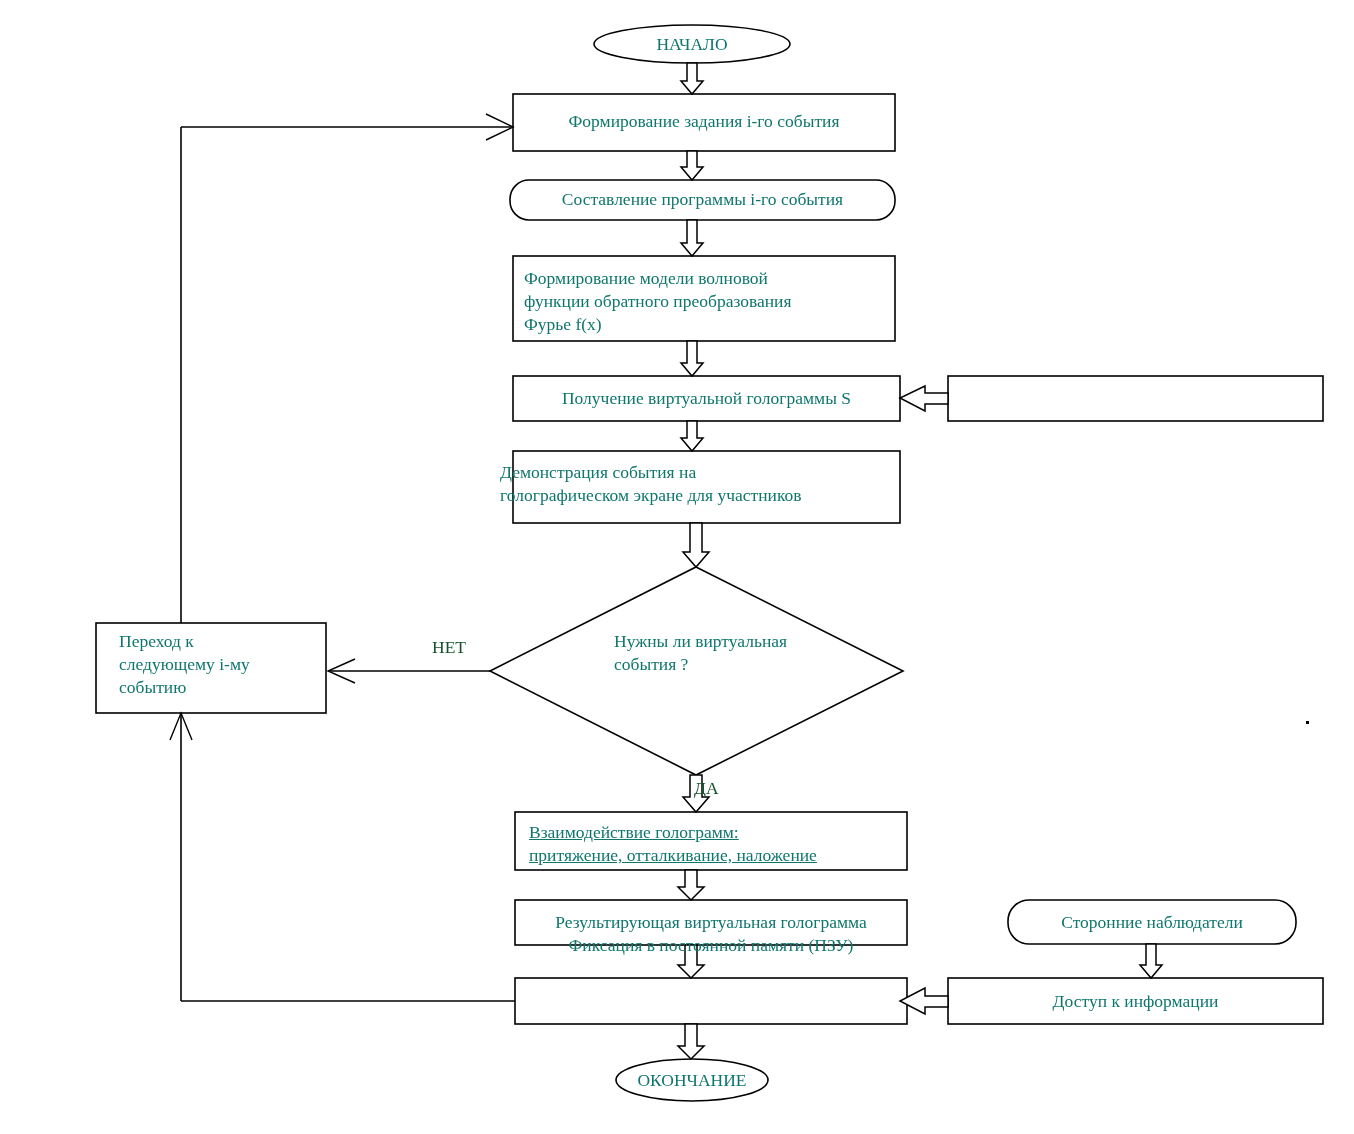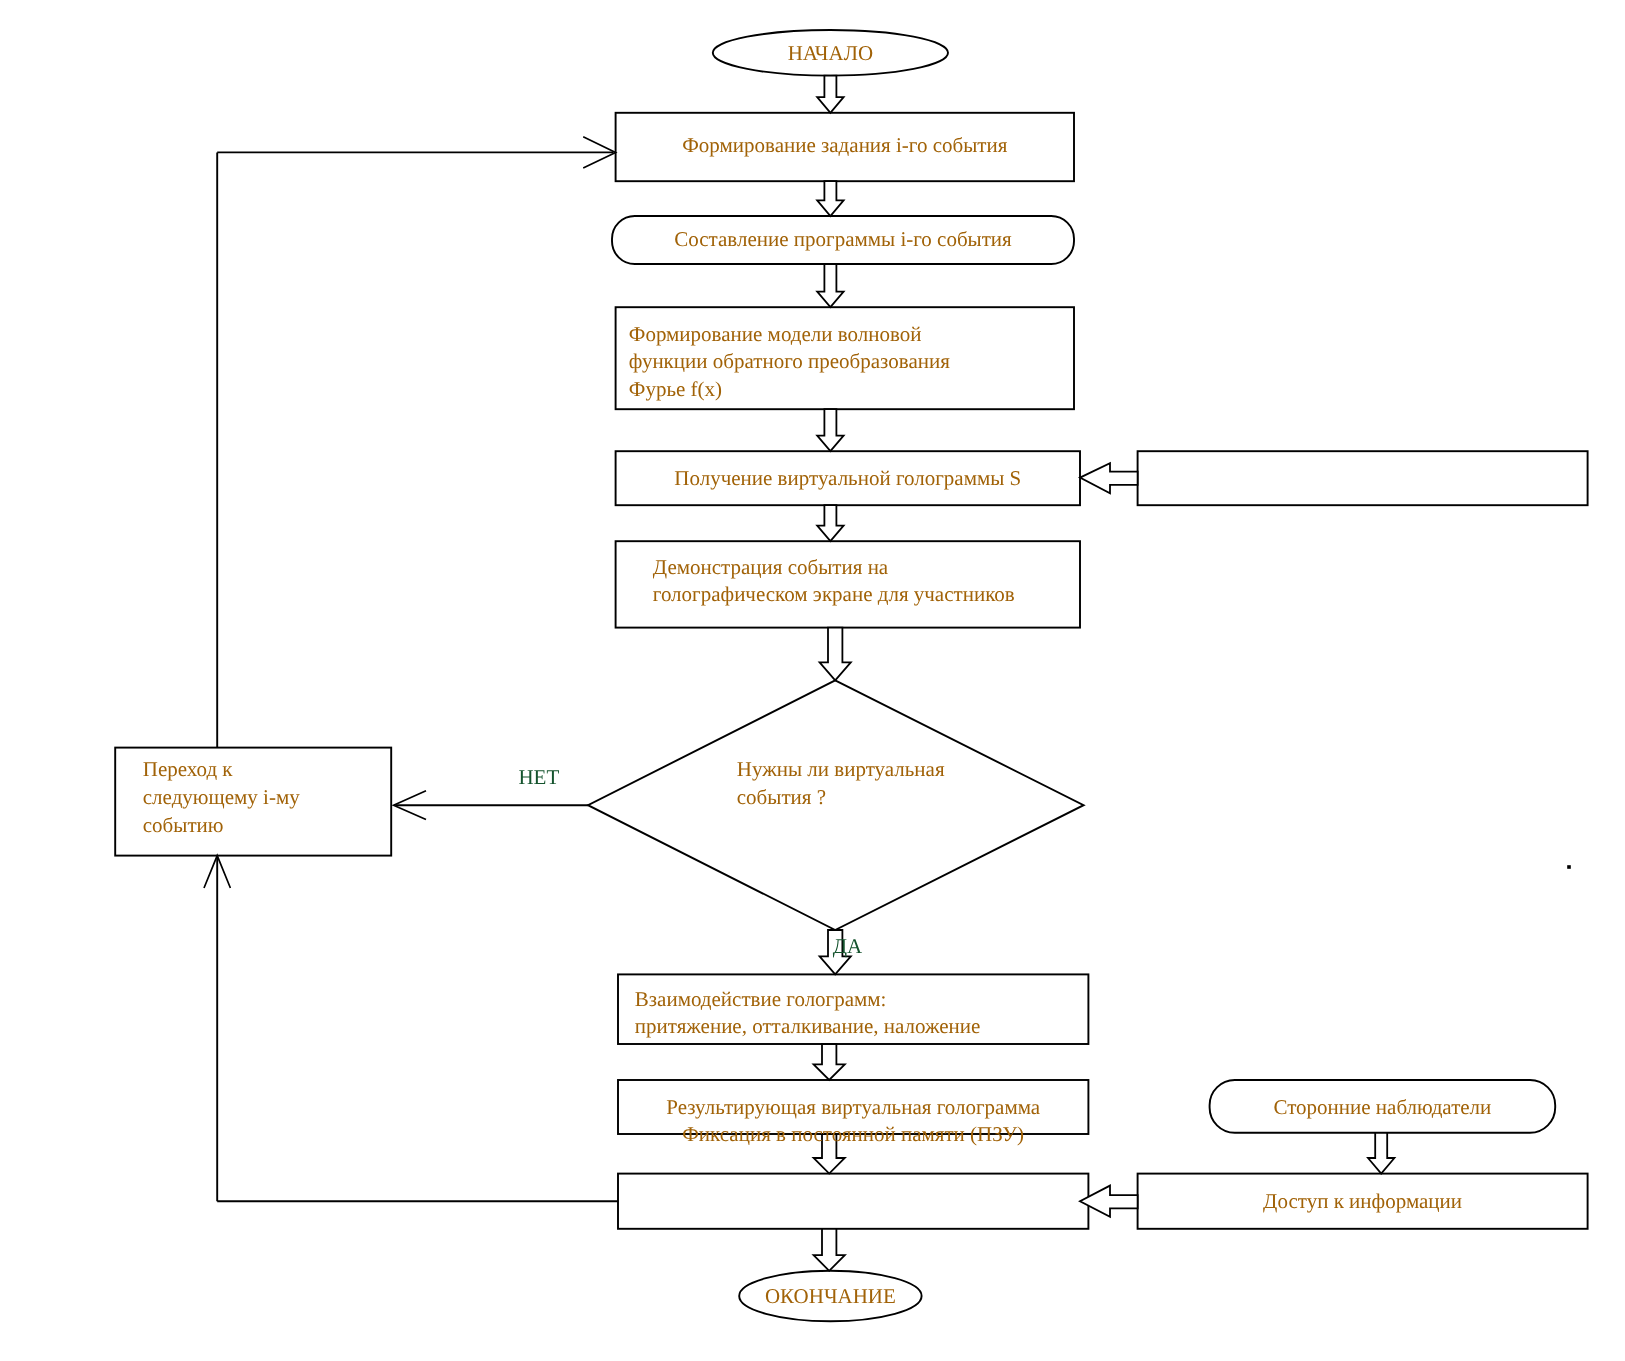--- a/index.html
+++ b/index.html
@@ -42,21 +42,21 @@
     fill: #ffffff;
     stroke: #000000;
     stroke-width: 1.5;
     stroke-linejoin: miter;
   }
   .node-text {
     position: absolute;
     font-family: "Liberation Serif", "DejaVu Serif", serif;
     font-size: 17.5px;
     line-height: 23px;
-    color: #a16207;
+    color: #0f766e;
     white-space: pre-line;
     pointer-events: none;
   }
   .node-text.centered {
     text-align: center;
   }
   .node-text.left {
     text-align: left;
   }
   .edge-label {
@@ -155,31 +155,31 @@
 
   <div class="node-text centered" style="left:518px; top:188px; width:369px;">Составление программы i-го события</div>
 
   <div class="node-text left" style="left:524px; top:267px; width:366px;">Формирование модели волновой
 функции обратного преобразования
 Фурье f(x)</div>
 
   <div class="node-text centered" style="left:522px; top:387px; width:369px;">Получение виртуальной голограммы S</div>
 
 
-  <div class="node-text left" style="left:544px; top:461px; width:372px;">Демонстрация события на
+  <div class="node-text left" style="left:500px; top:461px; width:372px;">Демонстрация события на
 голографическом экране для участников</div>
 
   <div class="node-text left" style="left:614px; top:630px; width:250px;">Нужны ли виртуальная
 события  ?</div>
 
   <div class="node-text left" style="left:119px; top:630px; width:202px;">Переход к
 следующему i-му
 событию</div>
 
-  <div class="node-text left" style="left:529px; top:821px; width:374px;">Взаимодействие голограмм:
+  <div class="node-text left" style="left:529px; top:821px; width:374px;text-decoration:underline;">Взаимодействие голограмм:
  притяжение, отталкивание, наложение</div>
 
   <div class="node-text centered" style="left:522px; top:911px; width:378px;">Результирующая виртуальная голограмма</div>
 
   <div class="node-text centered" style="left:1014px; top:911px; width:276px;">Сторонние наблюдатели</div>
 
   <div class="node-text centered" style="left:522px; top:934px; width:378px;">Фиксация в постоянной памяти (ПЗУ)</div>
 
   <div class="node-text centered" style="left:954px; top:990px; width:363px;">Доступ к информации</div>
 

